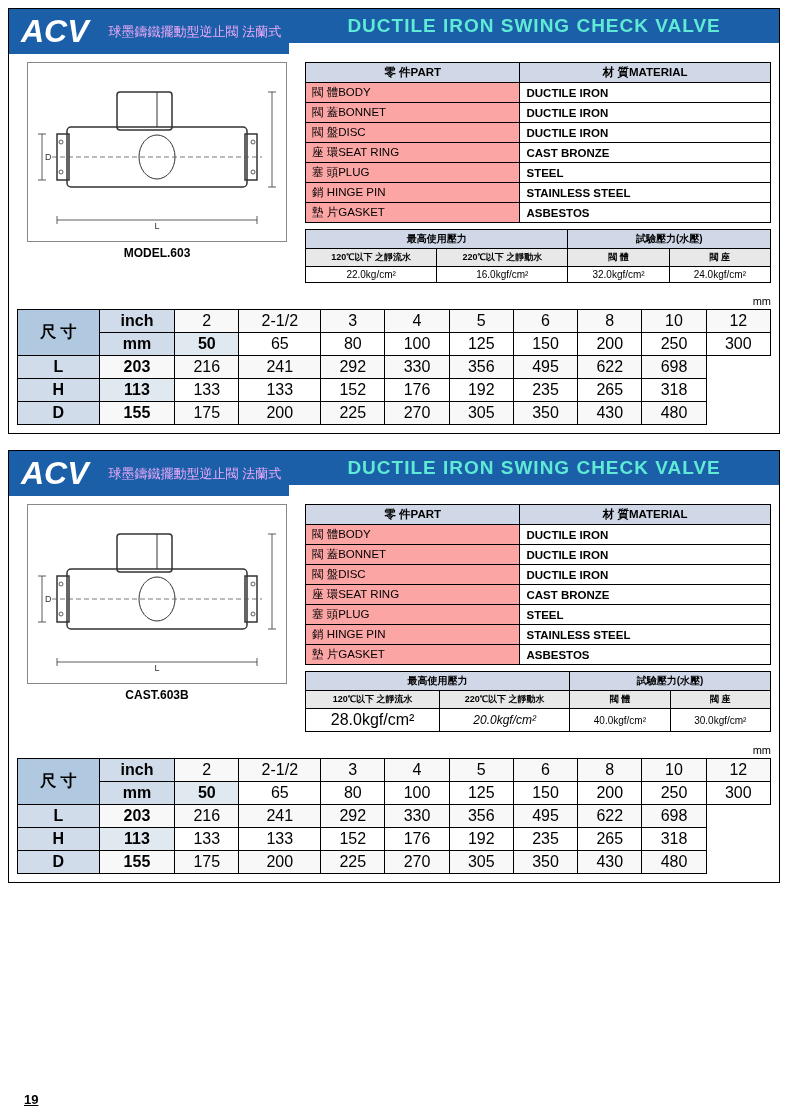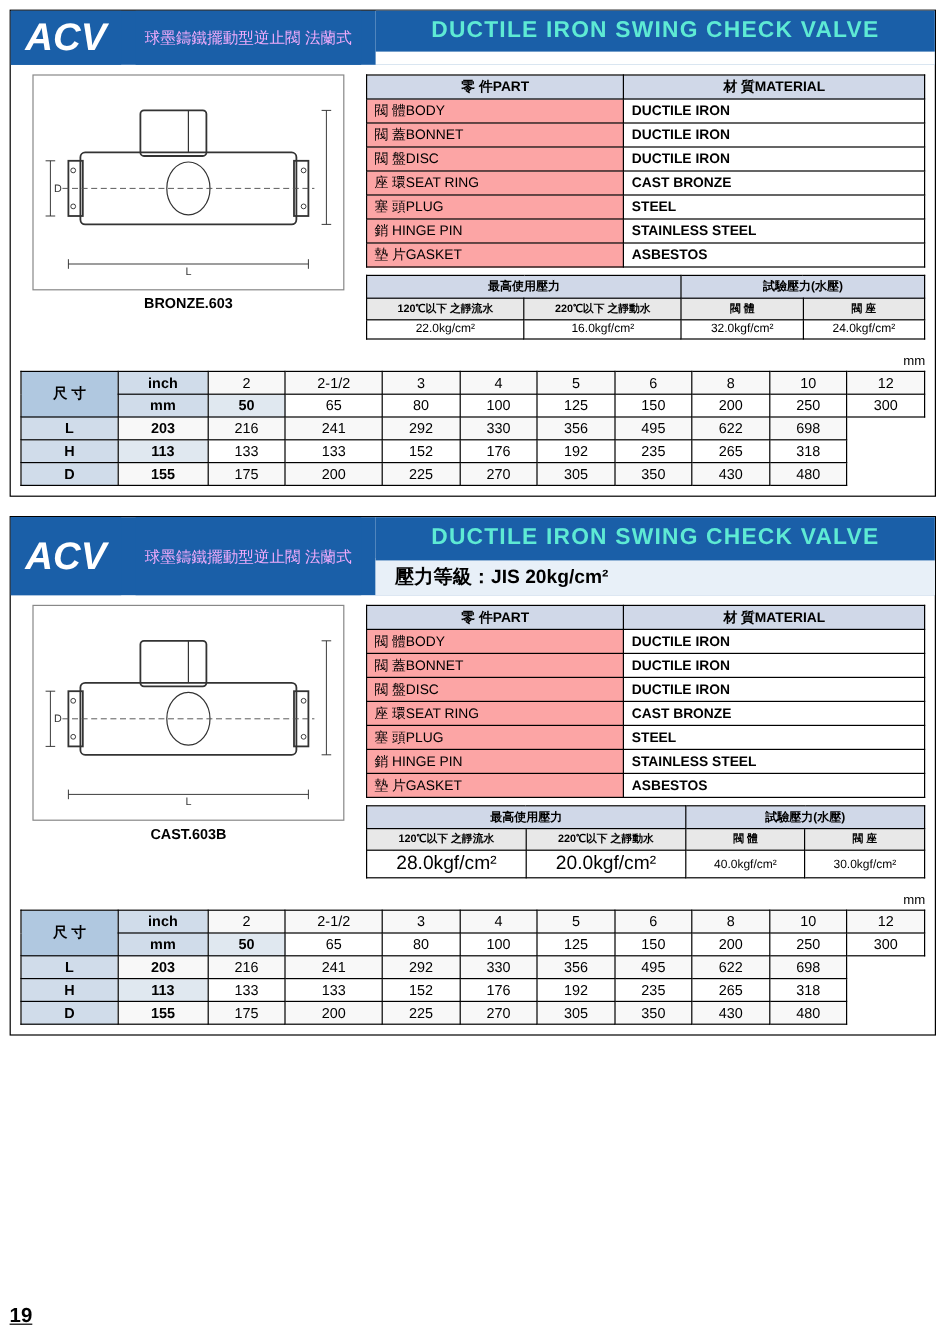--- a/index.html
+++ b/index.html
@@ -16,21 +16,20 @@
     .section {
       border: 1.5px solid #000;
       margin: 8px 8px 0 8px;
       padding: 0;
     }
 
     .header-bar {
       display: flex;
       align-items: stretch;
       background: #1a5fa8;
-      gap: 12px;
     }
 
     .acv-logo {
       background: #1a5fa8;
       color: #fff;
       font-size: 32px;
       font-weight: 900;
       font-style: italic;
       padding: 4px 12px;
       display: flex;
@@ -162,21 +161,21 @@
       padding: 4px 8px 8px 8px;
     }
     .mm-label {
       text-align: right;
       font-size: 11px;
       margin-bottom: 2px;
     }
     .dim-table {
       width: 100%;
       border-collapse: collapse;
-      font-size: 12px;
+      font-size: 16px;
       padding-left: 38px;
     }
     .dim-table th, .dim-table td {
       border: 1px solid #000;
       padding: 2px 4px;
       text-align: center;
     }
     .dim-table tbody tr:nth-child(odd) td {
       background: #f8f8f8;
     }
@@ -192,22 +191,22 @@
 
     
     .diagram-svg {
       width: 240px;
       height: 160px;
     }
 
     .page-num {
       position: absolute;
       bottom: 4px;
-      left: 8px;
-      font-size: 17px;
+      left: 24px;
+      font-size: 13px;
       font-weight: bold;
       text-decoration: underline;
     }
   </style>
 </head>
 <body>
 
 <div class="section">
 
   <div class="header-bar">
@@ -252,21 +251,21 @@
           <line x1="1" y1="62" x2="9" y2="62" stroke="#333" stroke-width="0.8"></line>
           <line x1="1" y1="108" x2="9" y2="108" stroke="#333" stroke-width="0.8"></line>
           <text x="8" y="88" font-size="9" fill="#333">D</text>
 
           <circle cx="24" cy="70" r="2" fill="none" stroke="#333" stroke-width="0.8"></circle>
           <circle cx="24" cy="100" r="2" fill="none" stroke="#333" stroke-width="0.8"></circle>
           <circle cx="216" cy="70" r="2" fill="none" stroke="#333" stroke-width="0.8"></circle>
           <circle cx="216" cy="100" r="2" fill="none" stroke="#333" stroke-width="0.8"></circle>
         </svg>
       </div>
-      <div class="model-label">BRONZE.603</div>
+      <div class="model-label">MODEL.603</div>
     </div>
 
     <div class="parts-area">
       <table class="parts-table">
         <thead>
           <tr>
             <th>零 件PART</th>
             <th>材 質MATERIAL</th>
           </tr>
         </thead>
@@ -401,21 +400,20 @@
 
 <div class="section-divider"></div>
 
 <div class="section" style="margin-top:6px;">
 
   <div class="header-bar">
     <div class="acv-logo">ACV</div>
     <div class="acv-subtitle">球墨鑄鐵擺動型逆止閥 法蘭式</div>
     <div class="title-right">
       <div class="title-main">DUCTILE  IRON  SWING  CHECK  VALVE</div>
-      <div class="title-sub">壓力等級：JIS 20kg/cm²</div>
     </div>
   </div>
 
   <div class="content-area">
 
     <div class="diagram-area">
       <div class="diagram-box">
         <svg class="diagram-svg" viewBox="0 0 240 160" xmlns="http://www.w3.org/2000/svg">
           <rect x="30" y="55" width="180" height="60" rx="4" fill="none" stroke="#333" stroke-width="1.5"></rect>
           <rect x="20" y="62" width="12" height="46" fill="none" stroke="#333" stroke-width="1.5"></rect>
@@ -496,21 +494,21 @@
 之靜流水</th>
               <th style="font-size: 9px; background: rgb(232, 232, 232);">220℃以下
 之靜動水</th>
               <th style="font-size: 9px; background: rgb(232, 232, 232);">閥 體</th>
               <th style="font-size: 9px; background: rgb(232, 232, 232);">閥 座</th>
             </tr>
         </thead>
         <tbody>
           <tr id="pressure-values-2">
               <td style="font-size: 16px;">28.0kgf/cm²</td>
-              <td style="font-size: 16px;">20.0kgf/cm²</td>
+              <td style="font-size: 12px; font-style: italic;">20.0kgf/cm²</td>
               <td style="font-size: 10px;">40.0kgf/cm²</td>
               <td style="font-size: 10px;">30.0kgf/cm²</td>
             </tr>
         </tbody>
       </table>
     </div>
   </div>
 
   <div class="dim-section">
     <div class="mm-label">mm</div>

